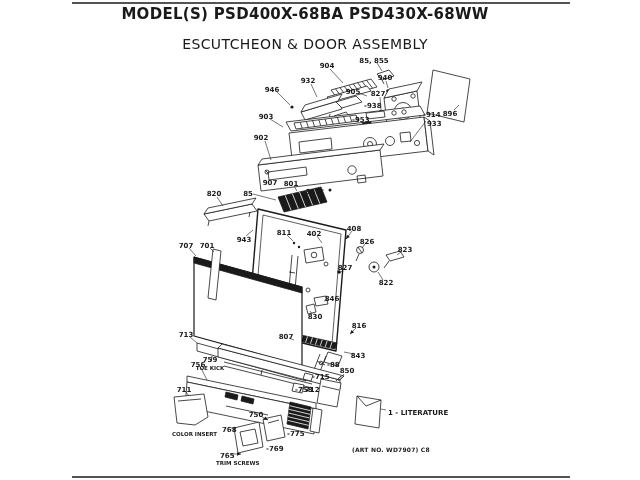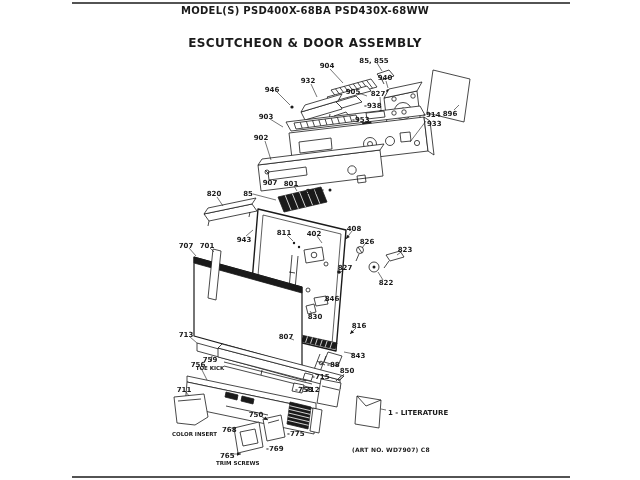--- a/index.html
+++ b/index.html
@@ -1,21 +1,21 @@
 <!DOCTYPE html>
 <html><head>
 <meta charset="utf-8">
 <style>
   html,body{margin:0;padding:0;background:#ffffff;}
   .page{position:absolute;left:0;top:0;width:640px;height:480px;background:#ffffff;
         font-family:"DejaVu Sans",sans-serif;color:#1a1a1a;overflow:hidden;}
   .title{position:absolute;left:70px;width:470px;top:5px;text-align:center;
-         font-size:10px;font-weight:700;letter-spacing:.3px;}
+         font-size:15px;font-weight:700;letter-spacing:.3px;}
   .subtitle{position:absolute;left:70px;width:470px;top:36px;text-align:center;
-         font-size:12px;font-weight:700;letter-spacing:.4px;}
+         font-size:14px;font-weight:400;letter-spacing:.4px;}
   .artno{position:absolute;left:352px;top:446px;font-size:6px;font-weight:600;letter-spacing:.2px;}
   .canvas{position:absolute;left:0;top:0;width:640px;height:480px;}
   .canvas text{font-family:"DejaVu Sans",sans-serif;}
 </style>
 </head>
 <body>
 
 <div class="page">
   <div class="title">MODEL(S) PSD400X-68BA  PSD430X-68WW</div>
   <div class="subtitle">ESCUTCHEON &amp; DOOR ASSEMBLY</div>

